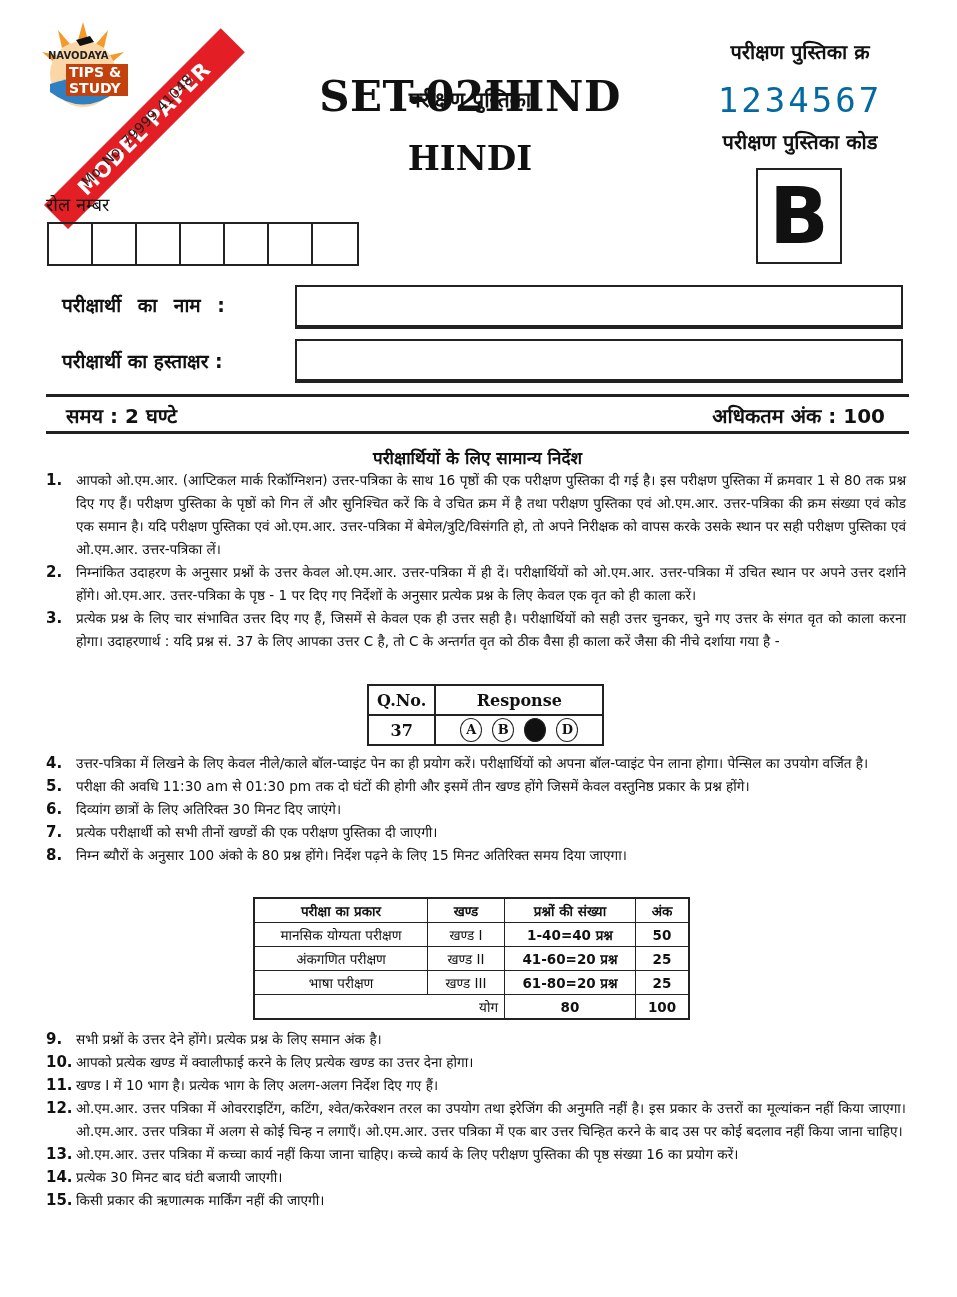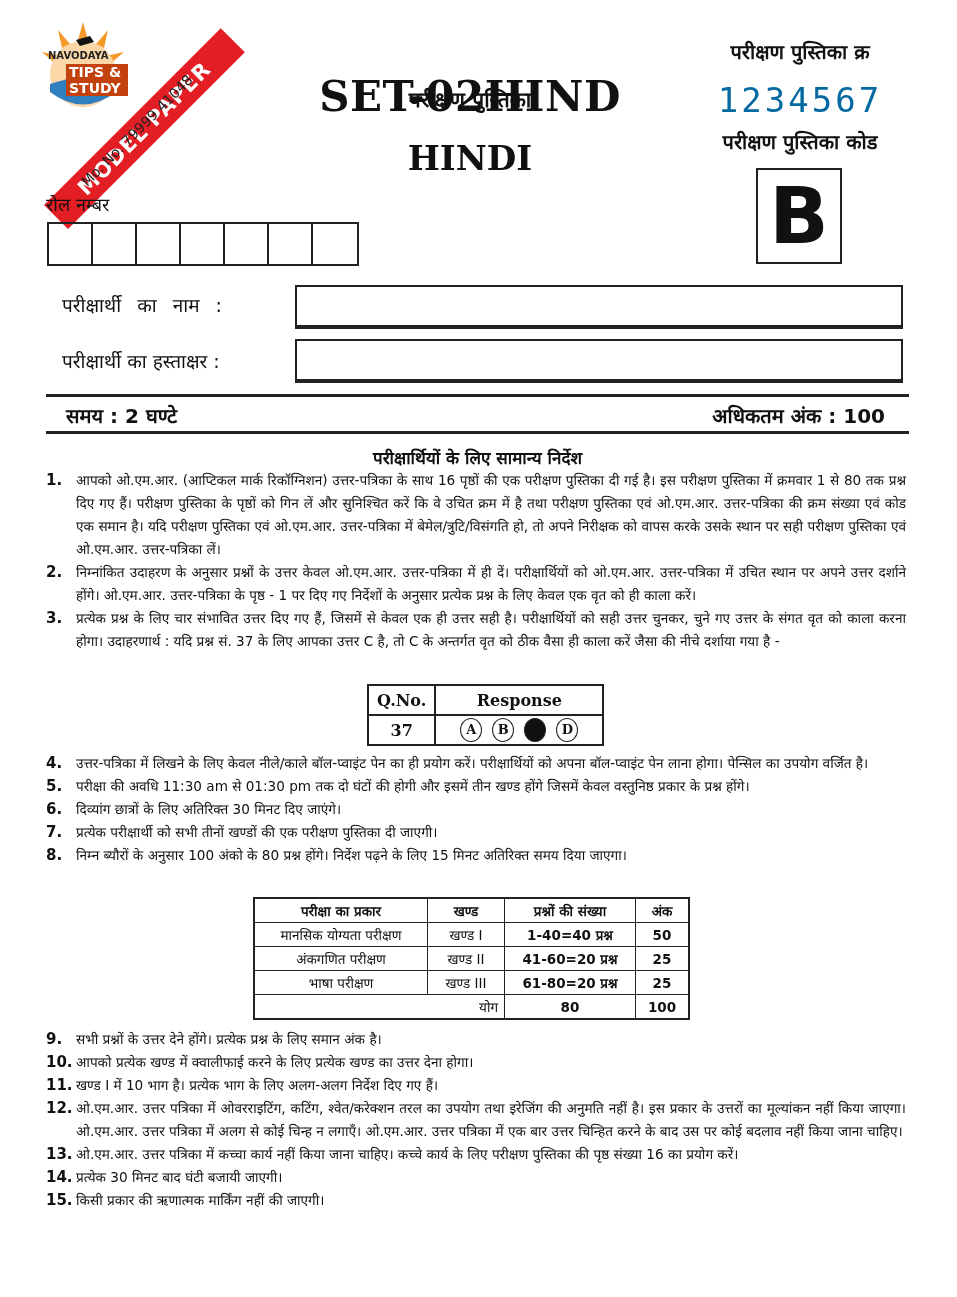--- a/index.html
+++ b/index.html
@@ -19,21 +19,21 @@
   .right-label { left:690px; top:38px; width:220px; text-align:center; font-family:"DejaVu Sans", sans-serif; font-weight:bold; font-size:20px; }
   .serial { left:690px; top:80px; width:220px; text-align:center; font-family:"DejaVu Sans Mono", monospace; color:#0369a1; font-size:34px; letter-spacing:3px; }
   .code-label { left:690px; top:128px; width:220px; text-align:center; font-family:"DejaVu Sans", sans-serif; font-weight:bold; font-size:20px; }
   .code-box { left:756px; top:168px; width:82px; height:92px; border:2px solid #222; display:flex; align-items:center; justify-content:center; font-family:"DejaVu Sans", sans-serif; font-weight:bold; font-size:78px; line-height:1; }
 
   .roll-label { left:46px; top:192px; font-family:"DejaVu Sans", sans-serif; font-weight:normal; font-size:18px; }
   .roll-boxes { left:47px; top:222px; display:flex; border:2px solid #222; }
   .roll-cell { width:44px; height:40px; border-right:2px solid #222; box-sizing:border-box; }
   .roll-cell:last-child { border-right:none; }
 
-  .field-label { left:62px; font-family:"DejaVu Sans", sans-serif; font-weight:normal; font-size:19px; }
+  .field-label { left:62px; font-family:"DejaVu Sans", sans-serif; font-weight:bold; font-size:19px; }
   .field-box { left:295px; width:604px; height:38px; border:2px solid #222; box-shadow:0 2px 0 #222; }
 
   .rule { left:46px; width:863px; height:0; border-top:3px solid #222; }
   .time { left:66px; top:402px; font-family:"DejaVu Sans", sans-serif; font-weight:bold; font-size:20px; }
   .marks { right:72px; top:402px; font-family:"DejaVu Sans", sans-serif; font-weight:bold; font-size:20px; }
 
   .instr-title { left:46px; top:446px; width:863px; text-align:center; font-family:"DejaVu Sans", sans-serif; font-weight:bold; font-size:17px; }
 
   .list { left:46px; width:860px; font-family:"DejaVu Sans", sans-serif; font-size:13.6px; line-height:23px; }
   .item { display:flex; }

